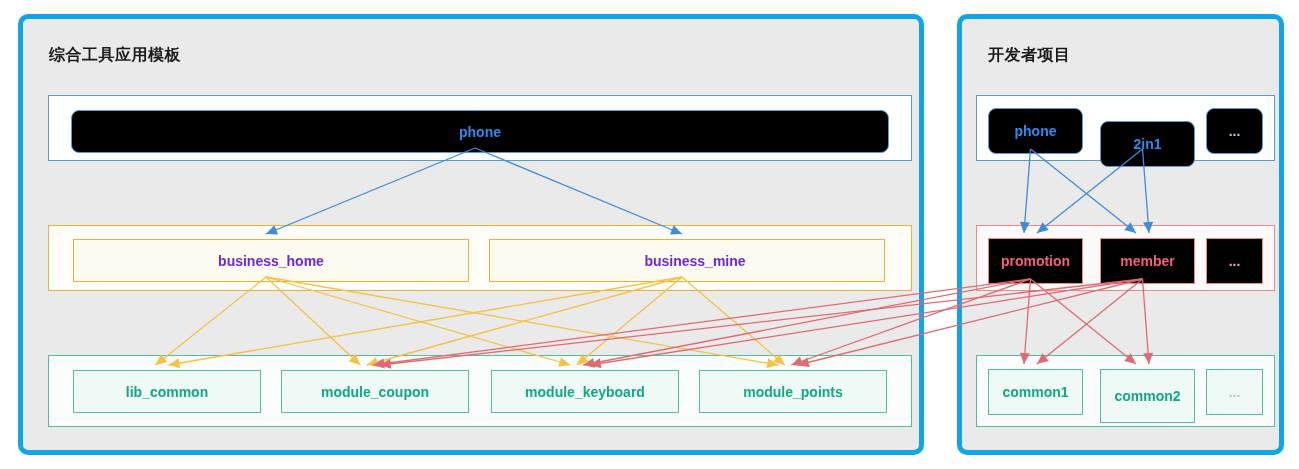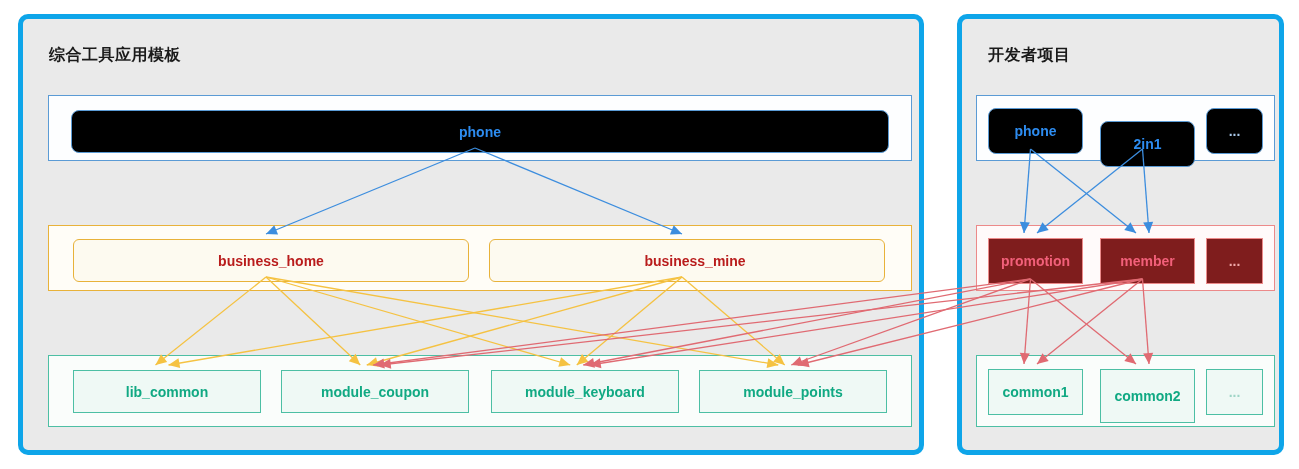--- a/index.html
+++ b/index.html
@@ -65,23 +65,23 @@
     border-width: 1.5px;
     border-style: solid;
     display: flex;
     align-items: center;
     justify-content: center;
     font-size: 14px;
     font-weight: bold;
     white-space: nowrap;
   }
   .node.blue  { border-color: #5b9bd5; background: #000000; color: #2d8cf0; border-radius: 8px; }
-  .node.amber { border-color: #e8b23a; background: #fdfaf0; color: #b91c1c; border-radius: 6px; }
+  .node.amber { border-color: #e8b23a; background: #fdfaf0; color: #6d28d9; }
   .node.teal  { border-color: #4dbfa4; background: #eff9f5; color: #11a983; }
-  .node.rose  { border-color: #ec8a8a; background: #7f1d1d; color: #f2607a; }
+  .node.rose  { border-color: #ec8a8a; background: #000000; color: #f2607a; }
   .node.muted { color: #b9b9b9; }
   .node.rose.muted { color: #f0a9a9; }
   .node.blue.muted { color: #a8c7e8; }
   .node.teal.muted { color: #9fd5c6; }
 
   #arrows {
     position: absolute;
     left: 0; top: 0;
     width: 1299px;
     height: 469px;

